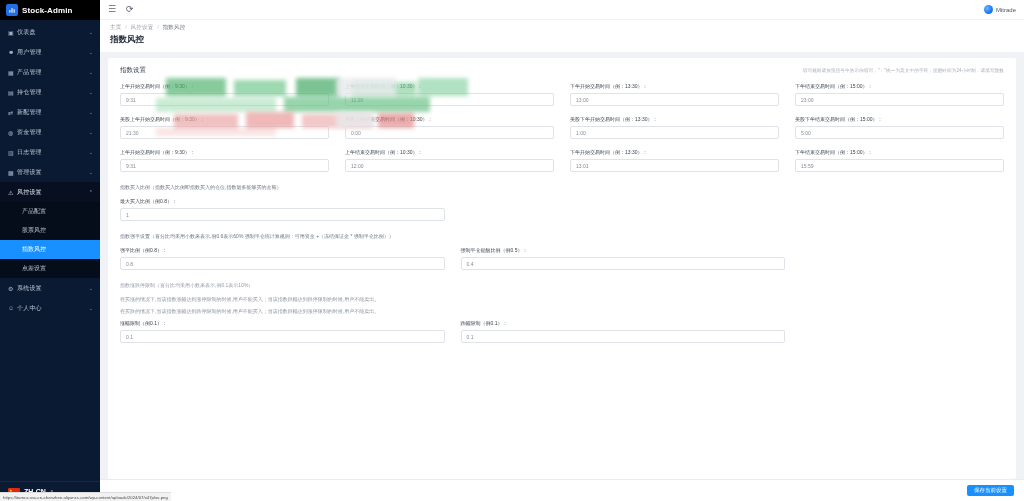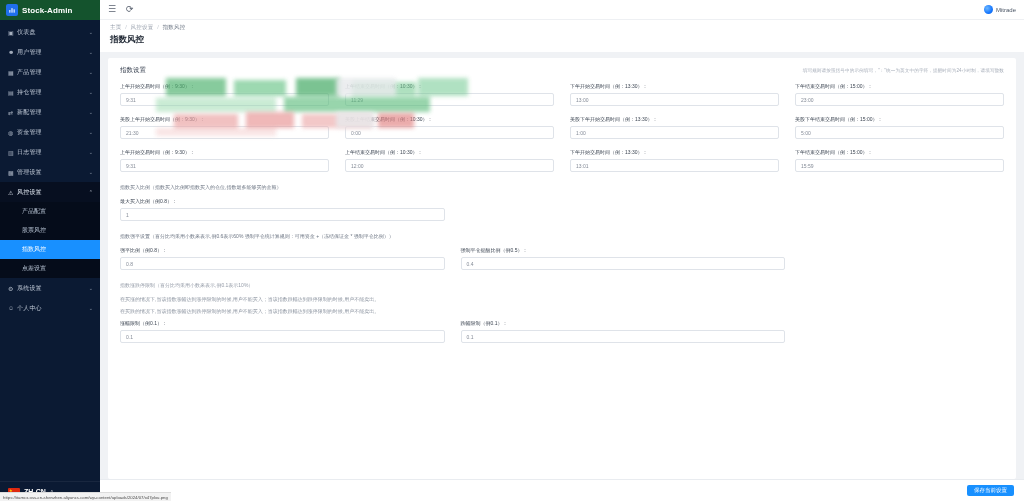--- a/index.html
+++ b/index.html
@@ -15,21 +15,21 @@
   .sidebar {
     width: 100px; height: 501px;
     background: #0b1a33;
     color: #b8c4d4;
     display: flex; flex-direction: column;
     flex: 0 0 100px;
     position: relative;
   }
   .brand {
     height: 20px; display: flex; align-items: center; gap: 4px;
-    padding: 0 6px; background: #14532d;
+    padding: 0 6px; background: #000000;
   }
   .brand-logo {
     width: 12px; height: 12px; border-radius: 2px;
     background: #1f6feb; display: flex; align-items: center; justify-content: center;
     flex: 0 0 12px;
   }
   .brand-logo svg { display: block; }
   .brand-name { font-size: 8px; font-weight: bold; color: #ffffff; letter-spacing: .1px; }
 
   .nav { flex: 1; overflow: hidden; padding-top: 2px; }

